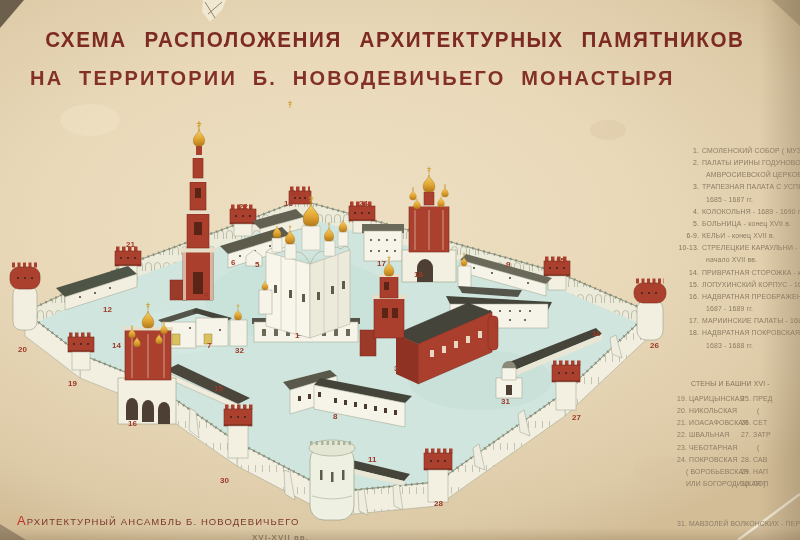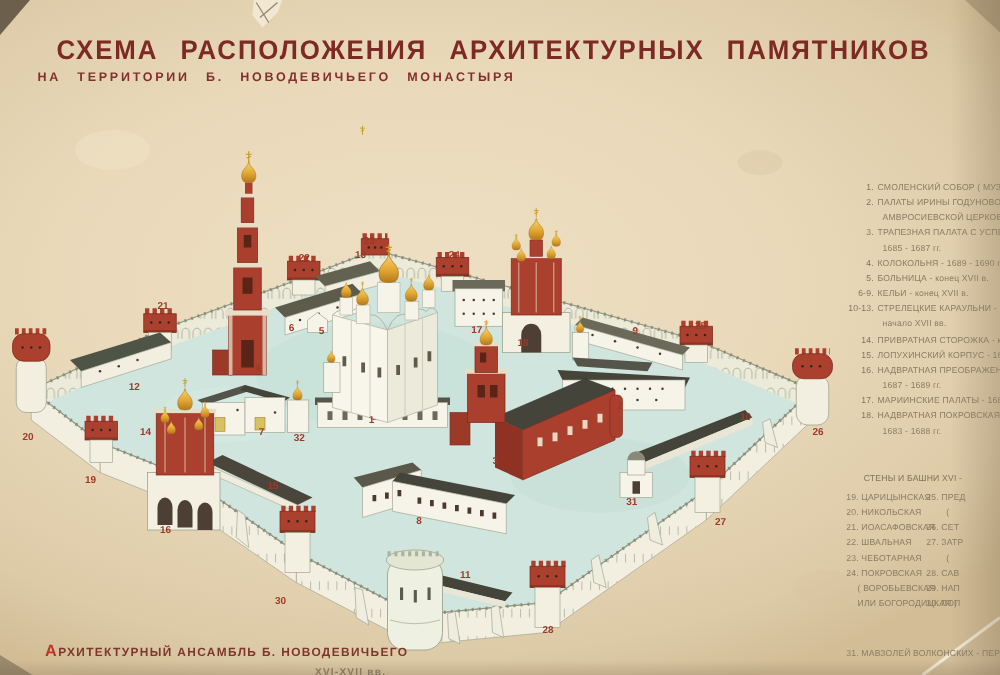--- a/index.html
+++ b/index.html
@@ -3,36 +3,36 @@
 <meta charset="utf-8">
 <style>
   html,body{margin:0;padding:0;background:#222;}
   .page{position:relative;width:800px;height:540px;overflow:hidden;
     font-family:"Liberation Sans",sans-serif;
     background:radial-gradient(ellipse 75% 65% at 42% 42%, #eedfc3 0%, #e9d9b9 50%, #ddcaa7 85%, #d2bd97 100%);}
   .page svg{position:absolute;left:0;top:0;}
   
   .title-wrap{position:absolute;left:30px;top:28px;width:760px;text-align:left;color:#7c2a23;}
   .title-l1{font-size:21.5px;font-weight:bold;letter-spacing:1.6px;word-spacing:11px;transform:scaleX(.96);transform-origin:center;}
-  .title-l2{margin-top:4px;font-size:10px;font-weight:bold;letter-spacing:2.2px;word-spacing:8px;color:#833029;}
+  .title-l2{margin-top:14px;font-size:20px;font-weight:bold;letter-spacing:2.2px;word-spacing:8px;color:#833029;}
   
   .legend{position:absolute;left:677px;top:145px;width:123px;height:395px;overflow:hidden;
     color:#8d7c64;font-size:6.9px;line-height:12.15px;letter-spacing:.15px;white-space:nowrap;}
   .lg-row{white-space:nowrap;}
   .lg-num{display:inline-block;width:22px;text-align:right;margin-right:3px;color:#84735a;}
   .lg-row.cont{padding-left:29px;}
   .lg-towers-header{margin-top:26px;padding-left:14px;color:#84735a;}
   .lg-towers{display:flex;margin-top:3px;line-height:12.2px;}
   .lg-col1{width:64px;}
   .lg-col2{width:59px;}
   .lg-col1 .paren{padding-left:9px;}
   .lg-col2 .paren{padding-left:16px;}
   .lg-m31{margin-top:28px;}
   
-  .caption{position:absolute;left:36px;top:513px;font-weight:bold;font-size:9.5px;letter-spacing:1.1px;color:#7e372b;white-space:nowrap;}
+  .caption{position:absolute;left:17px;top:513px;font-weight:normal;font-size:9.5px;letter-spacing:1.1px;color:#7e372b;white-space:nowrap;}
   .caption .init{font-size:13px;color:#c13327;}
   .caption-frag{position:absolute;left:252px;top:533px;font-weight:bold;font-size:8px;letter-spacing:1px;color:#8a7860;}
   
   .map-num{font-family:"Liberation Sans",sans-serif;font-size:8px;font-weight:bold;fill:#9d3928;}
 </style>
 </head>
 <body>
 
 <div class="page">
 

